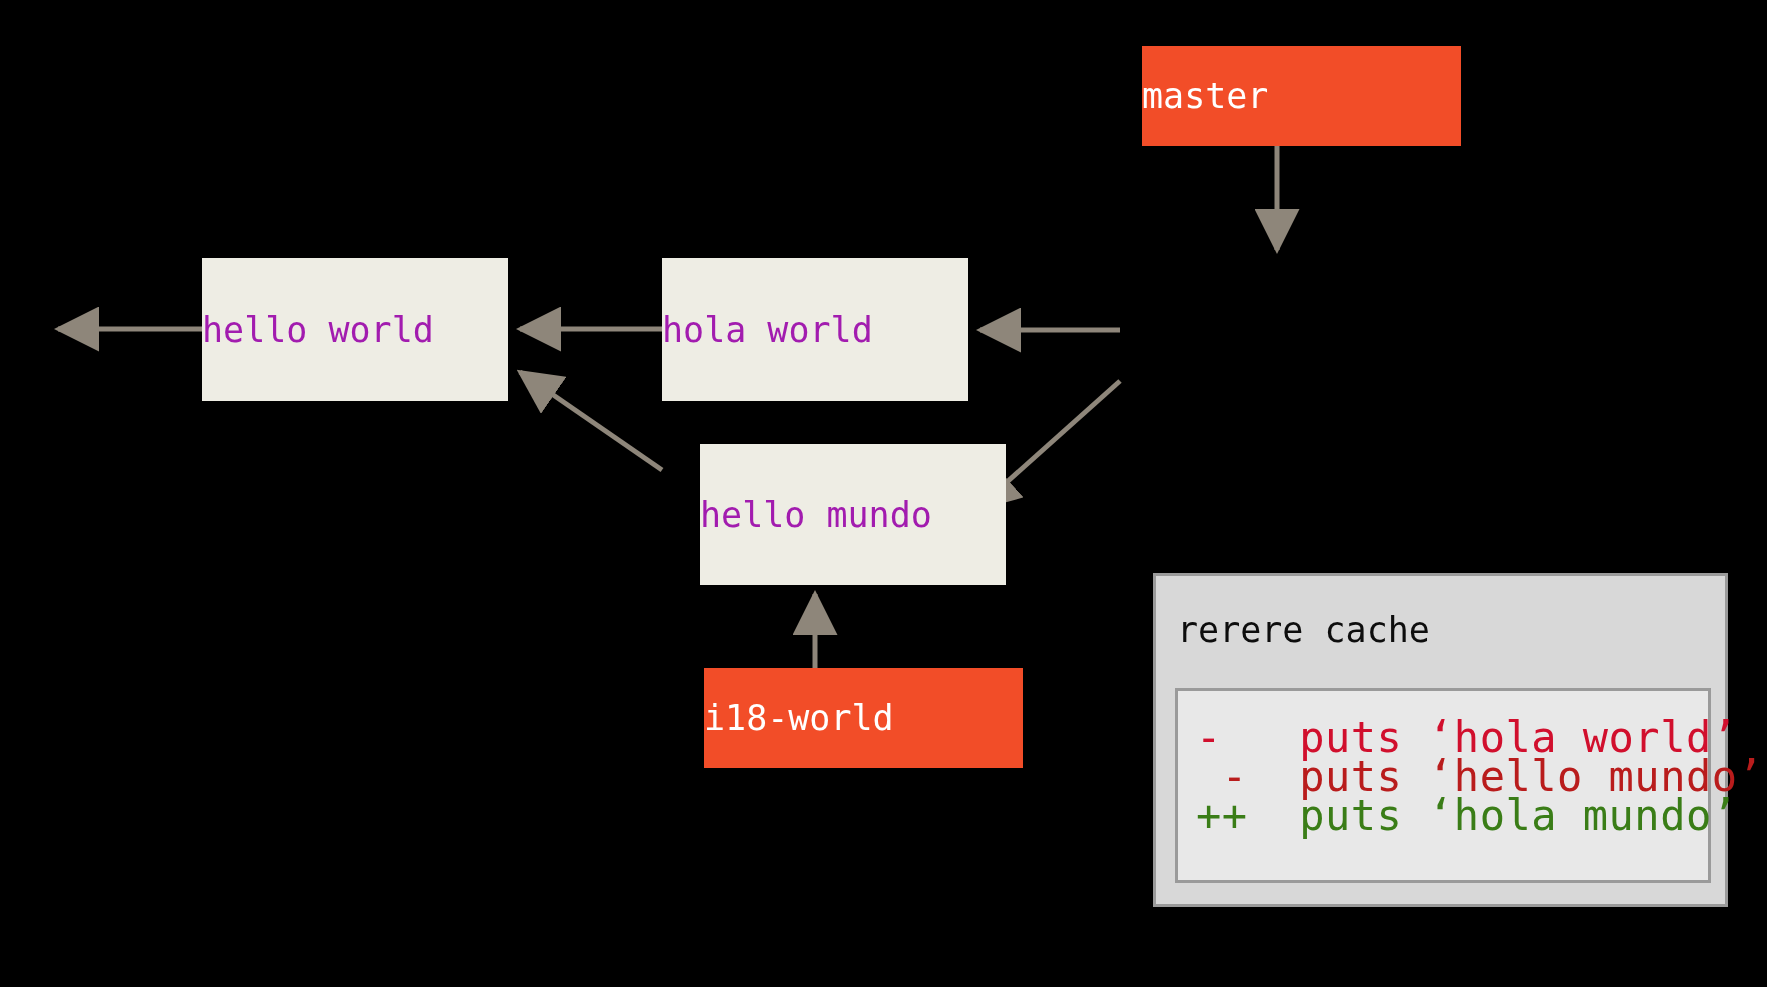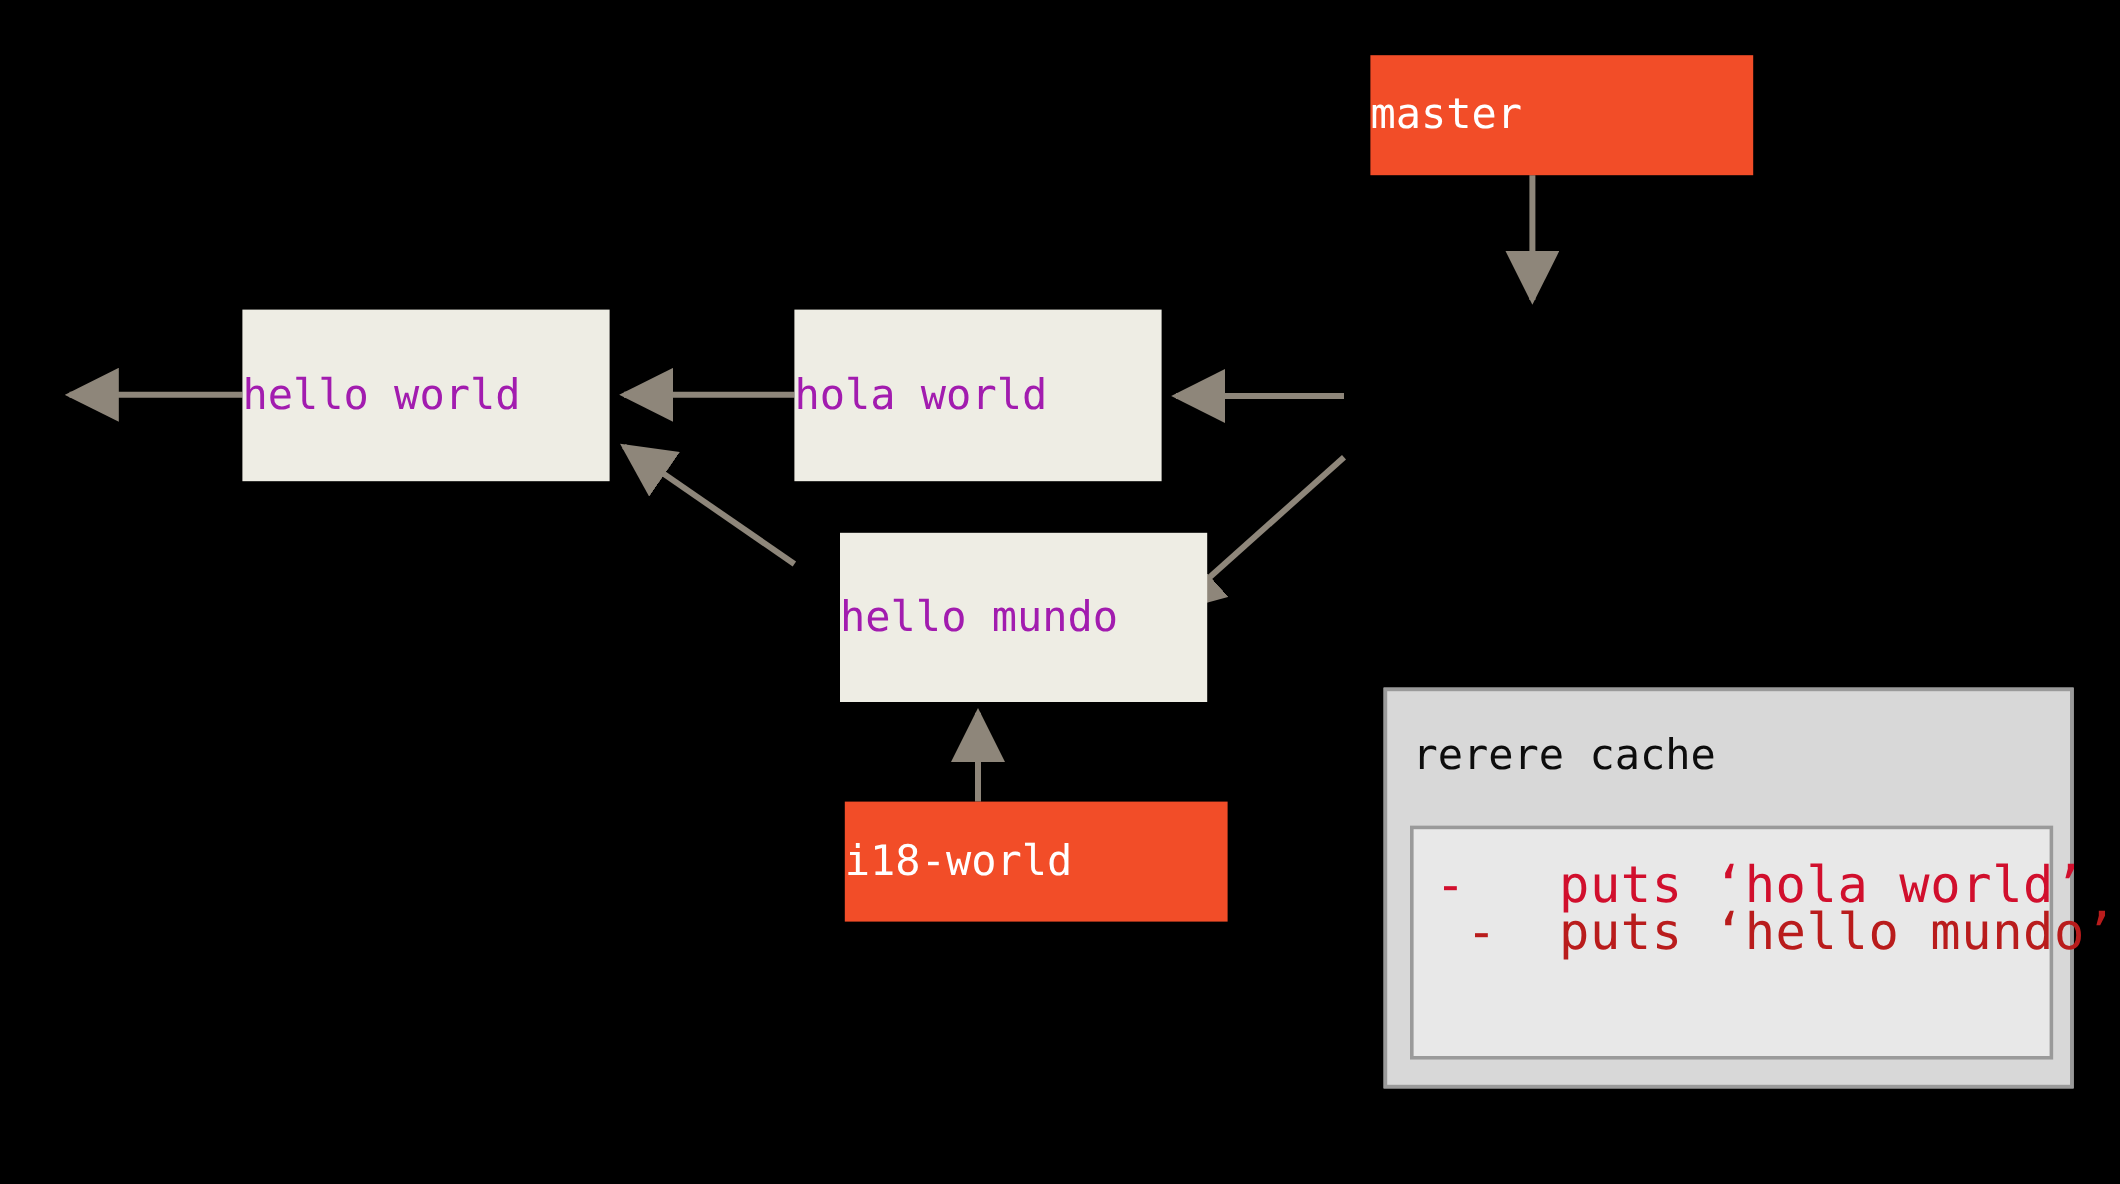--- a/index.html
+++ b/index.html
@@ -127,16 +127,17 @@
   <div class="node ref" style="left:704px; top:668px; width:319px; height:100px;">
     <span>i18-world</span>
   </div>
 
   <div id="rerere-panel">
     <div id="rerere-title">rerere cache</div>
 
     <div id="rerere-diff">
       <div class="diff-line l0" style="color:#d10f2d;">-   puts ‘hola world’</div>
       <div class="diff-line l1" style="color:#b91c1c;"> -  puts ‘hello mundo’</div>
+      <div class="diff-line l2" style="color:#3a7d17;">++  puts ‘hola mundo’</div>
     </div>
   </div>
 
 </div>
 
 </body></html>

